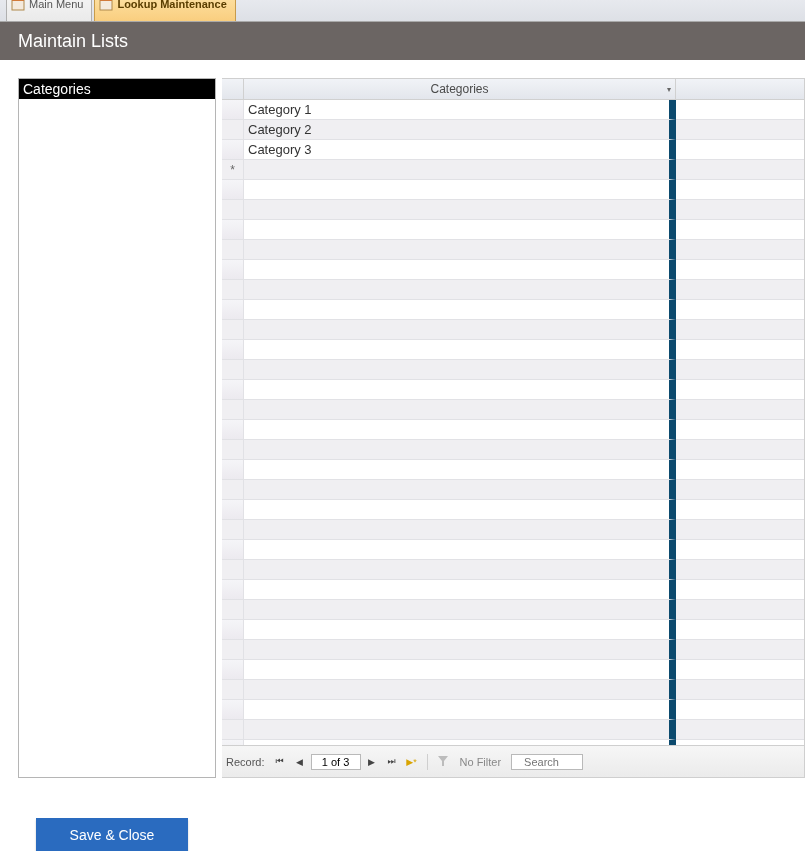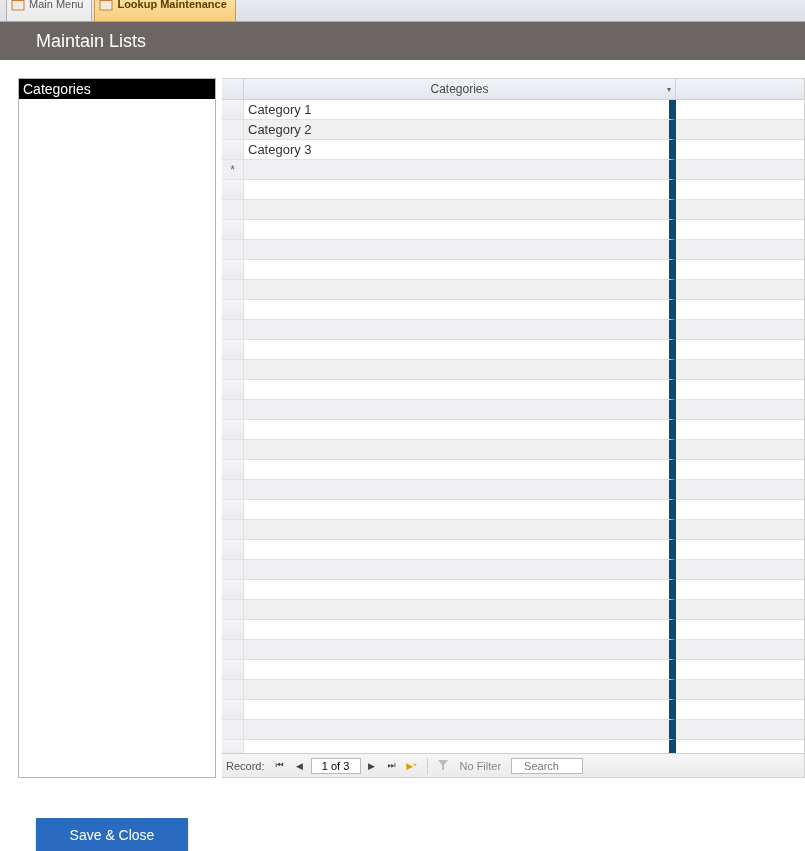--- a/index.html
+++ b/index.html
@@ -55,21 +55,21 @@
     justify-content: center;
   }
 
   
   .headerbar {
     height: 38px;
     background: #6b6563;
     color: #ffffff;
     display: flex;
     align-items: center;
-    padding-left: 36px;
+    padding-left: 18px;
     font-size: 18px;
     font-weight: 400;
   }
 
   
   .body-area {
     padding: 18px 0 0 18px;
     background: #ffffff;
   }
   .workspace {
@@ -172,21 +172,21 @@
     font-size: 13px;
     color: #333;
   }
   .cell-extra {
     flex: 1;
     border-bottom: 1px solid #e1e1e5;
   }
 
   
   .recnav {
-    height: 24px;
+    height: 32px;
     background: linear-gradient(#f6f6f6,#ebebeb);
     border-top: 1px solid #cfcfcf;
     display: flex;
     align-items: center;
     font-size: 11px;
     color: #555;
     padding-left: 4px;
     gap: 2px;
   }
   .recnav .label { margin-right: 4px; }

